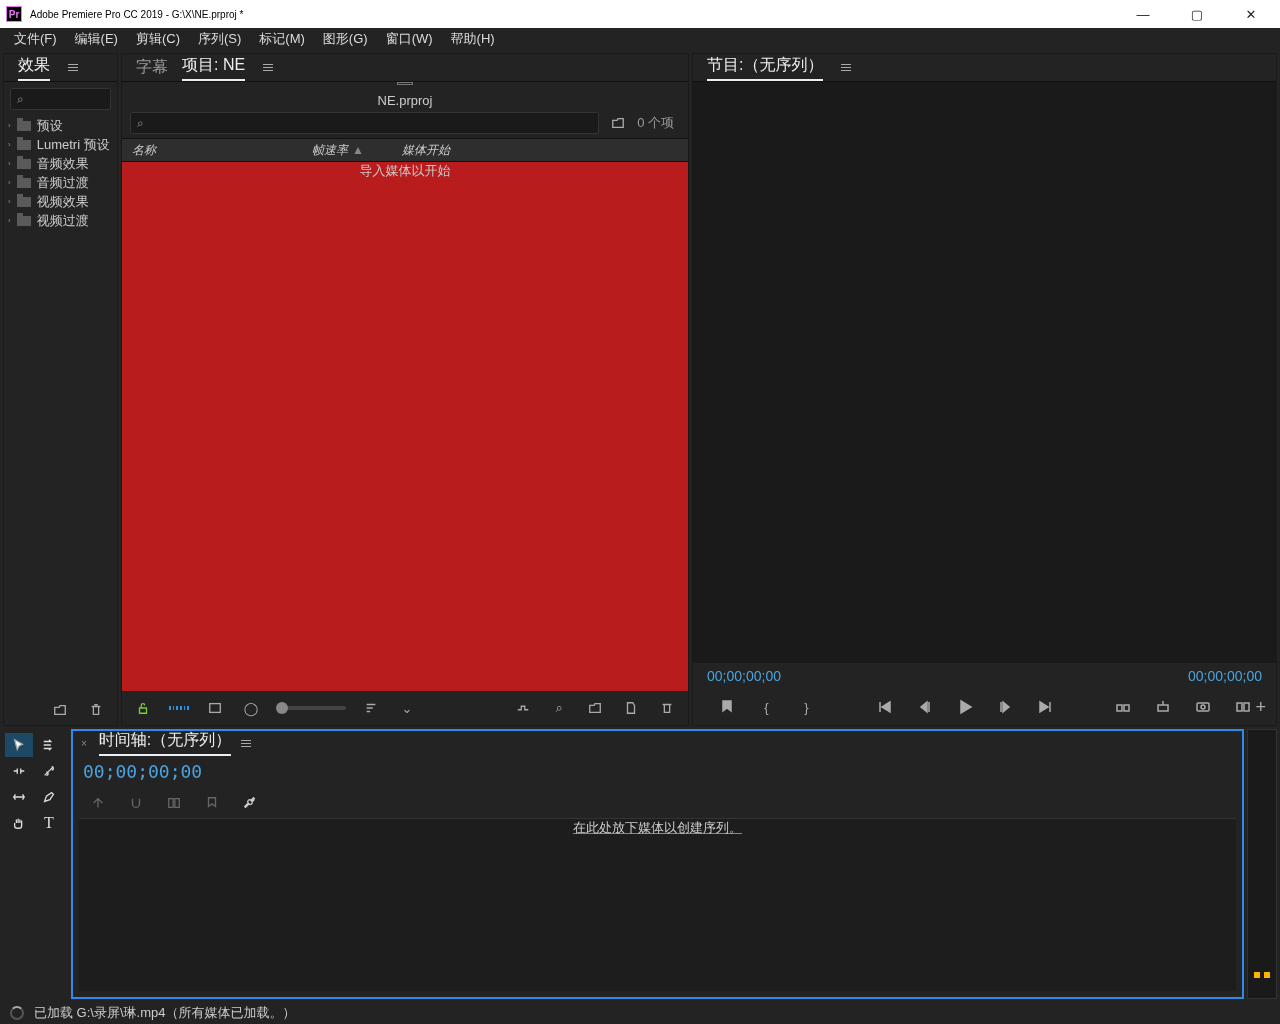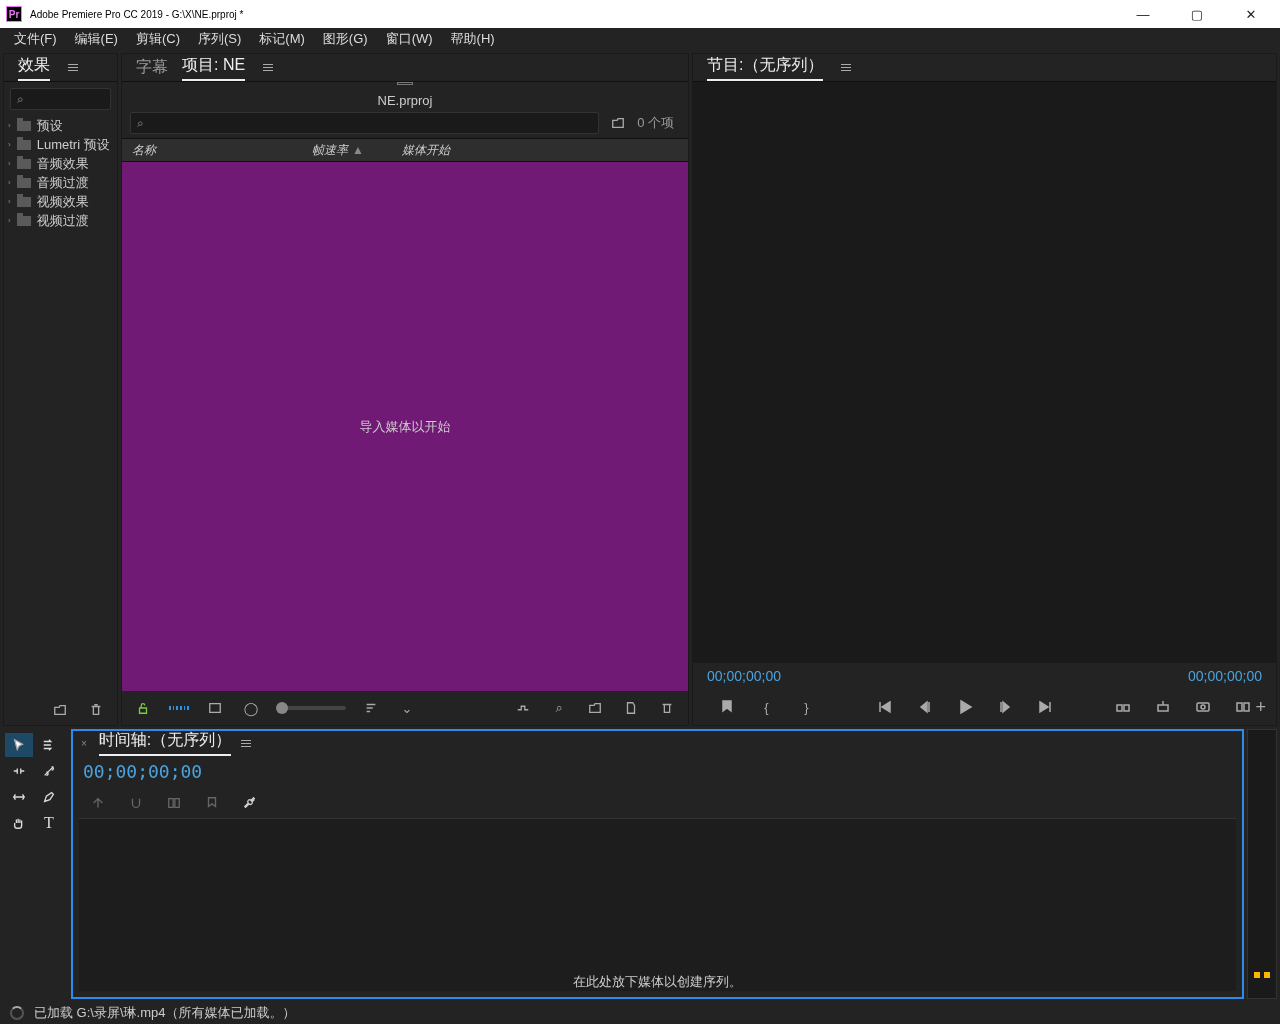--- a/index.html
+++ b/index.html
@@ -45,21 +45,21 @@
 .proj-head { height:26px; display:flex; align-items:center; padding:0 10px; gap:8px;flex-direction:column; }
 .proj-head .bin-icon { width:16px; height:12px; border:1px solid #777; }
 .proj-toolbar { display:flex; align-items:center; gap:8px; padding:4px 8px; }
 .proj-toolbar .searchbox { flex:1; margin:0; }
 .iconbtn { width:22px; height:22px; display:flex; align-items:center; justify-content:center; color:#aaa; }
 .proj-count { margin-left:auto; padding-right:6px; color:#9a9a9a; }
 .proj-columns { height:24px; background:#2e2e2e; display:flex; align-items:center; padding:0 10px; gap:10px; border-top:1px solid #111; border-bottom:1px solid #111;font-style:italic; }
 .proj-columns span { color:#ccc; font-size:12px; }
 .proj-columns .col1 { width:170px; }
 .proj-columns .col2 { width:80px; display:flex; align-items:center; gap:4px; }
-.proj-body { flex:1; background:#701a75; display:flex; align-items:center; justify-content:center; color:#888; }
+.proj-body { flex:1; background:#b91c1c; display:flex; align-items:flex-start; justify-content:center; color:#888; }
 .proj-bottom { height:34px; display:flex; align-items:center; gap:14px; padding:0 10px; }
 .lock { color:#7ac943; }
 .list-icon span { display:inline-block; width:4px; height:4px; background:#2196f3; margin:1px; }
 .zoom-slider { width:70px; height:4px; background:#444; border-radius:2px; position:relative; }
 .zoom-slider .knob { position:absolute; left:0; top:-4px; width:12px; height:12px; border-radius:50%; background:#888; }
 
 
 .program { flex:1.03; }
 .monitor-body { flex:1; background:#1a1a1a; }
 .monitor-tc { height:26px; display:flex; align-items:center; justify-content:space-between; padding:0 14px; }
@@ -69,21 +69,21 @@
 
 
 .tools { width:65px; display:flex; flex-wrap:wrap; align-content:flex-start; background:#232323; padding:4px 2px; gap:2px; }
 .tool { width:28px; height:24px; display:flex; align-items:center; justify-content:center; color:#ddd; font-size:13px; }
 .tool.active { background:#1d4866; }
 .timeline { flex:1; border:2px solid #2d8ceb; display:flex; flex-direction:column; }
 .tl-tabs { height:24px; display:flex; align-items:center; padding:0 8px; gap:6px; }
 .tl-head { padding:6px 10px; }
 .tl-head .tc { color:#4aa3df; font-size:18px; font-family:monospace; }
 .tl-btns { display:flex; gap:16px; padding:4px 14px; }
-.tl-body { flex:1; display:flex; align-items:flex-end; justify-content:center; color:#888; border-top:1px solid #333; margin:0 6px 6px 6px; background:#1d1d1d; }
+.tl-body { flex:1; display:flex; align-items:flex-start; justify-content:center; color:#888; border-top:1px solid #333; margin:0 6px 6px 6px; background:#1d1d1d;text-decoration:underline; }
 .audio-meter { width:30px; background:#1a1a1a; border:1px solid #333; position:relative; }
 .audio-meter .bar { position:absolute; bottom:20px; left:6px; width:6px; height:6px; background:#ffb400; }
 .audio-meter .bar2 { left:16px; }
 
 
 .status { height:22px; background:#232323; display:flex; align-items:center; padding:0 10px; gap:10px; color:#bbb; font-size:12px; }
 .status .spin { width:14px; height:14px; border:2px solid #555; border-top-color:#aaa; border-radius:50%; }
 
 svg { width:14px; height:14px; stroke:#aaa; fill:none; stroke-width:1.5; }
 .big svg { width:16px; height:16px; }

